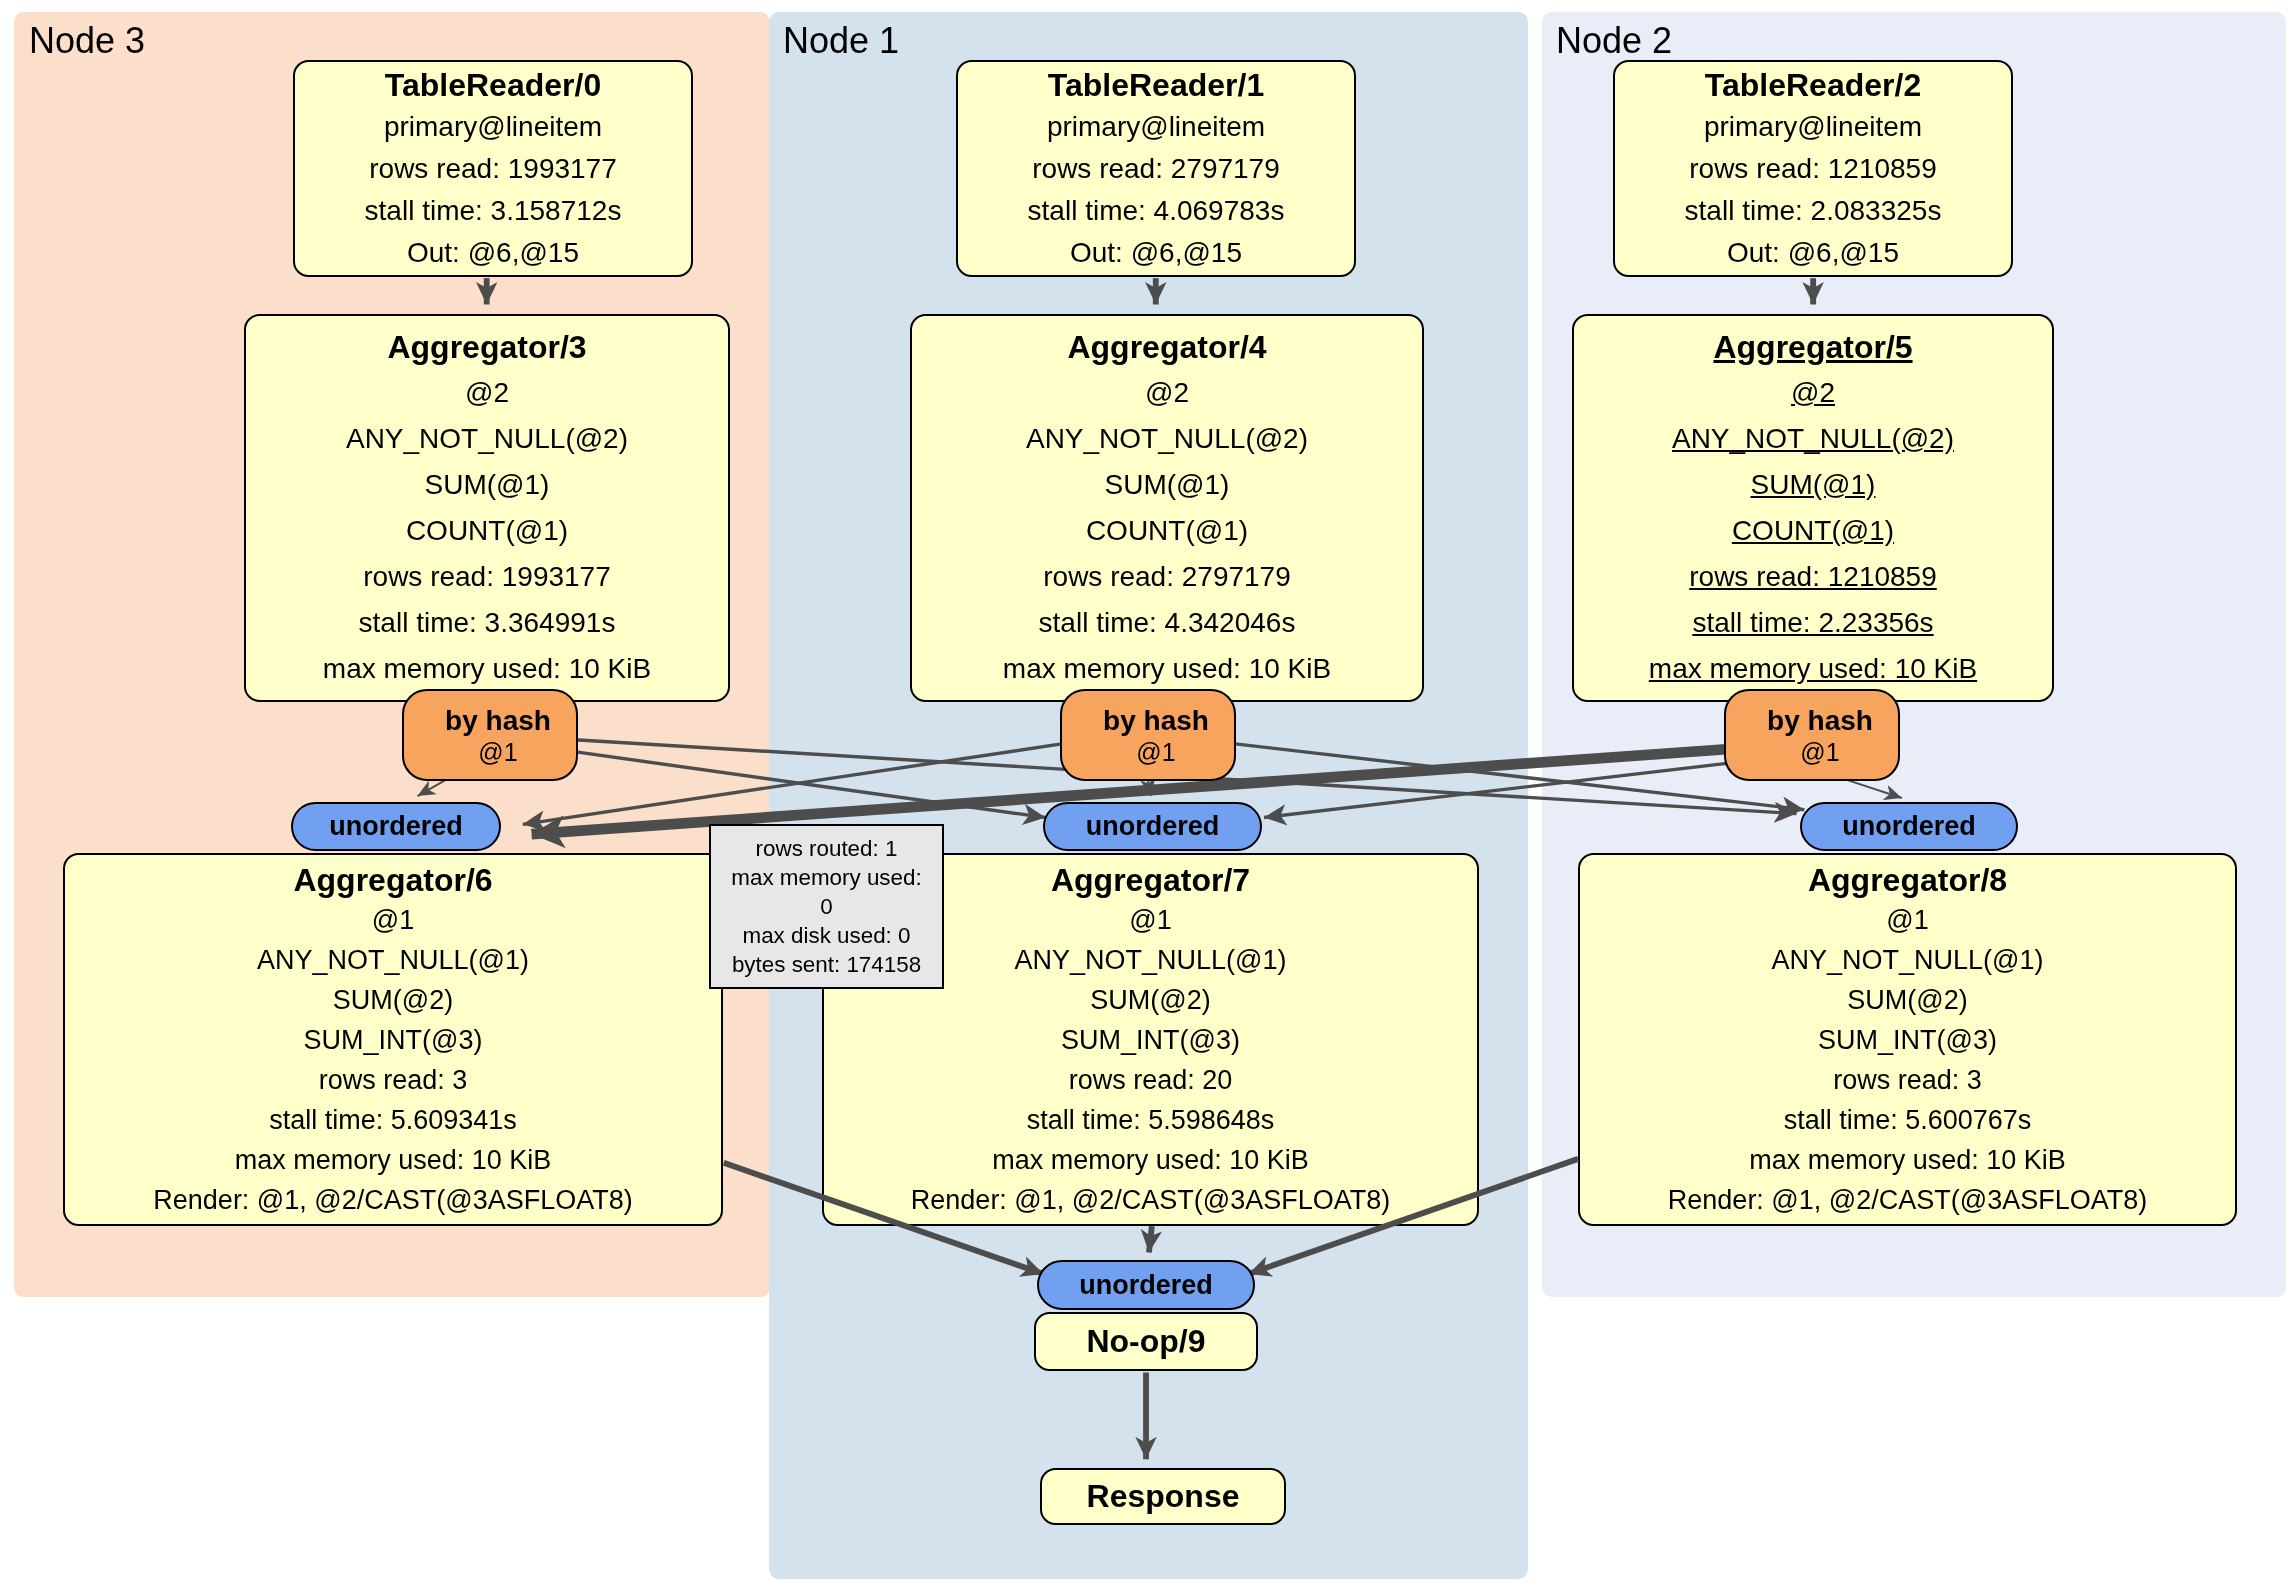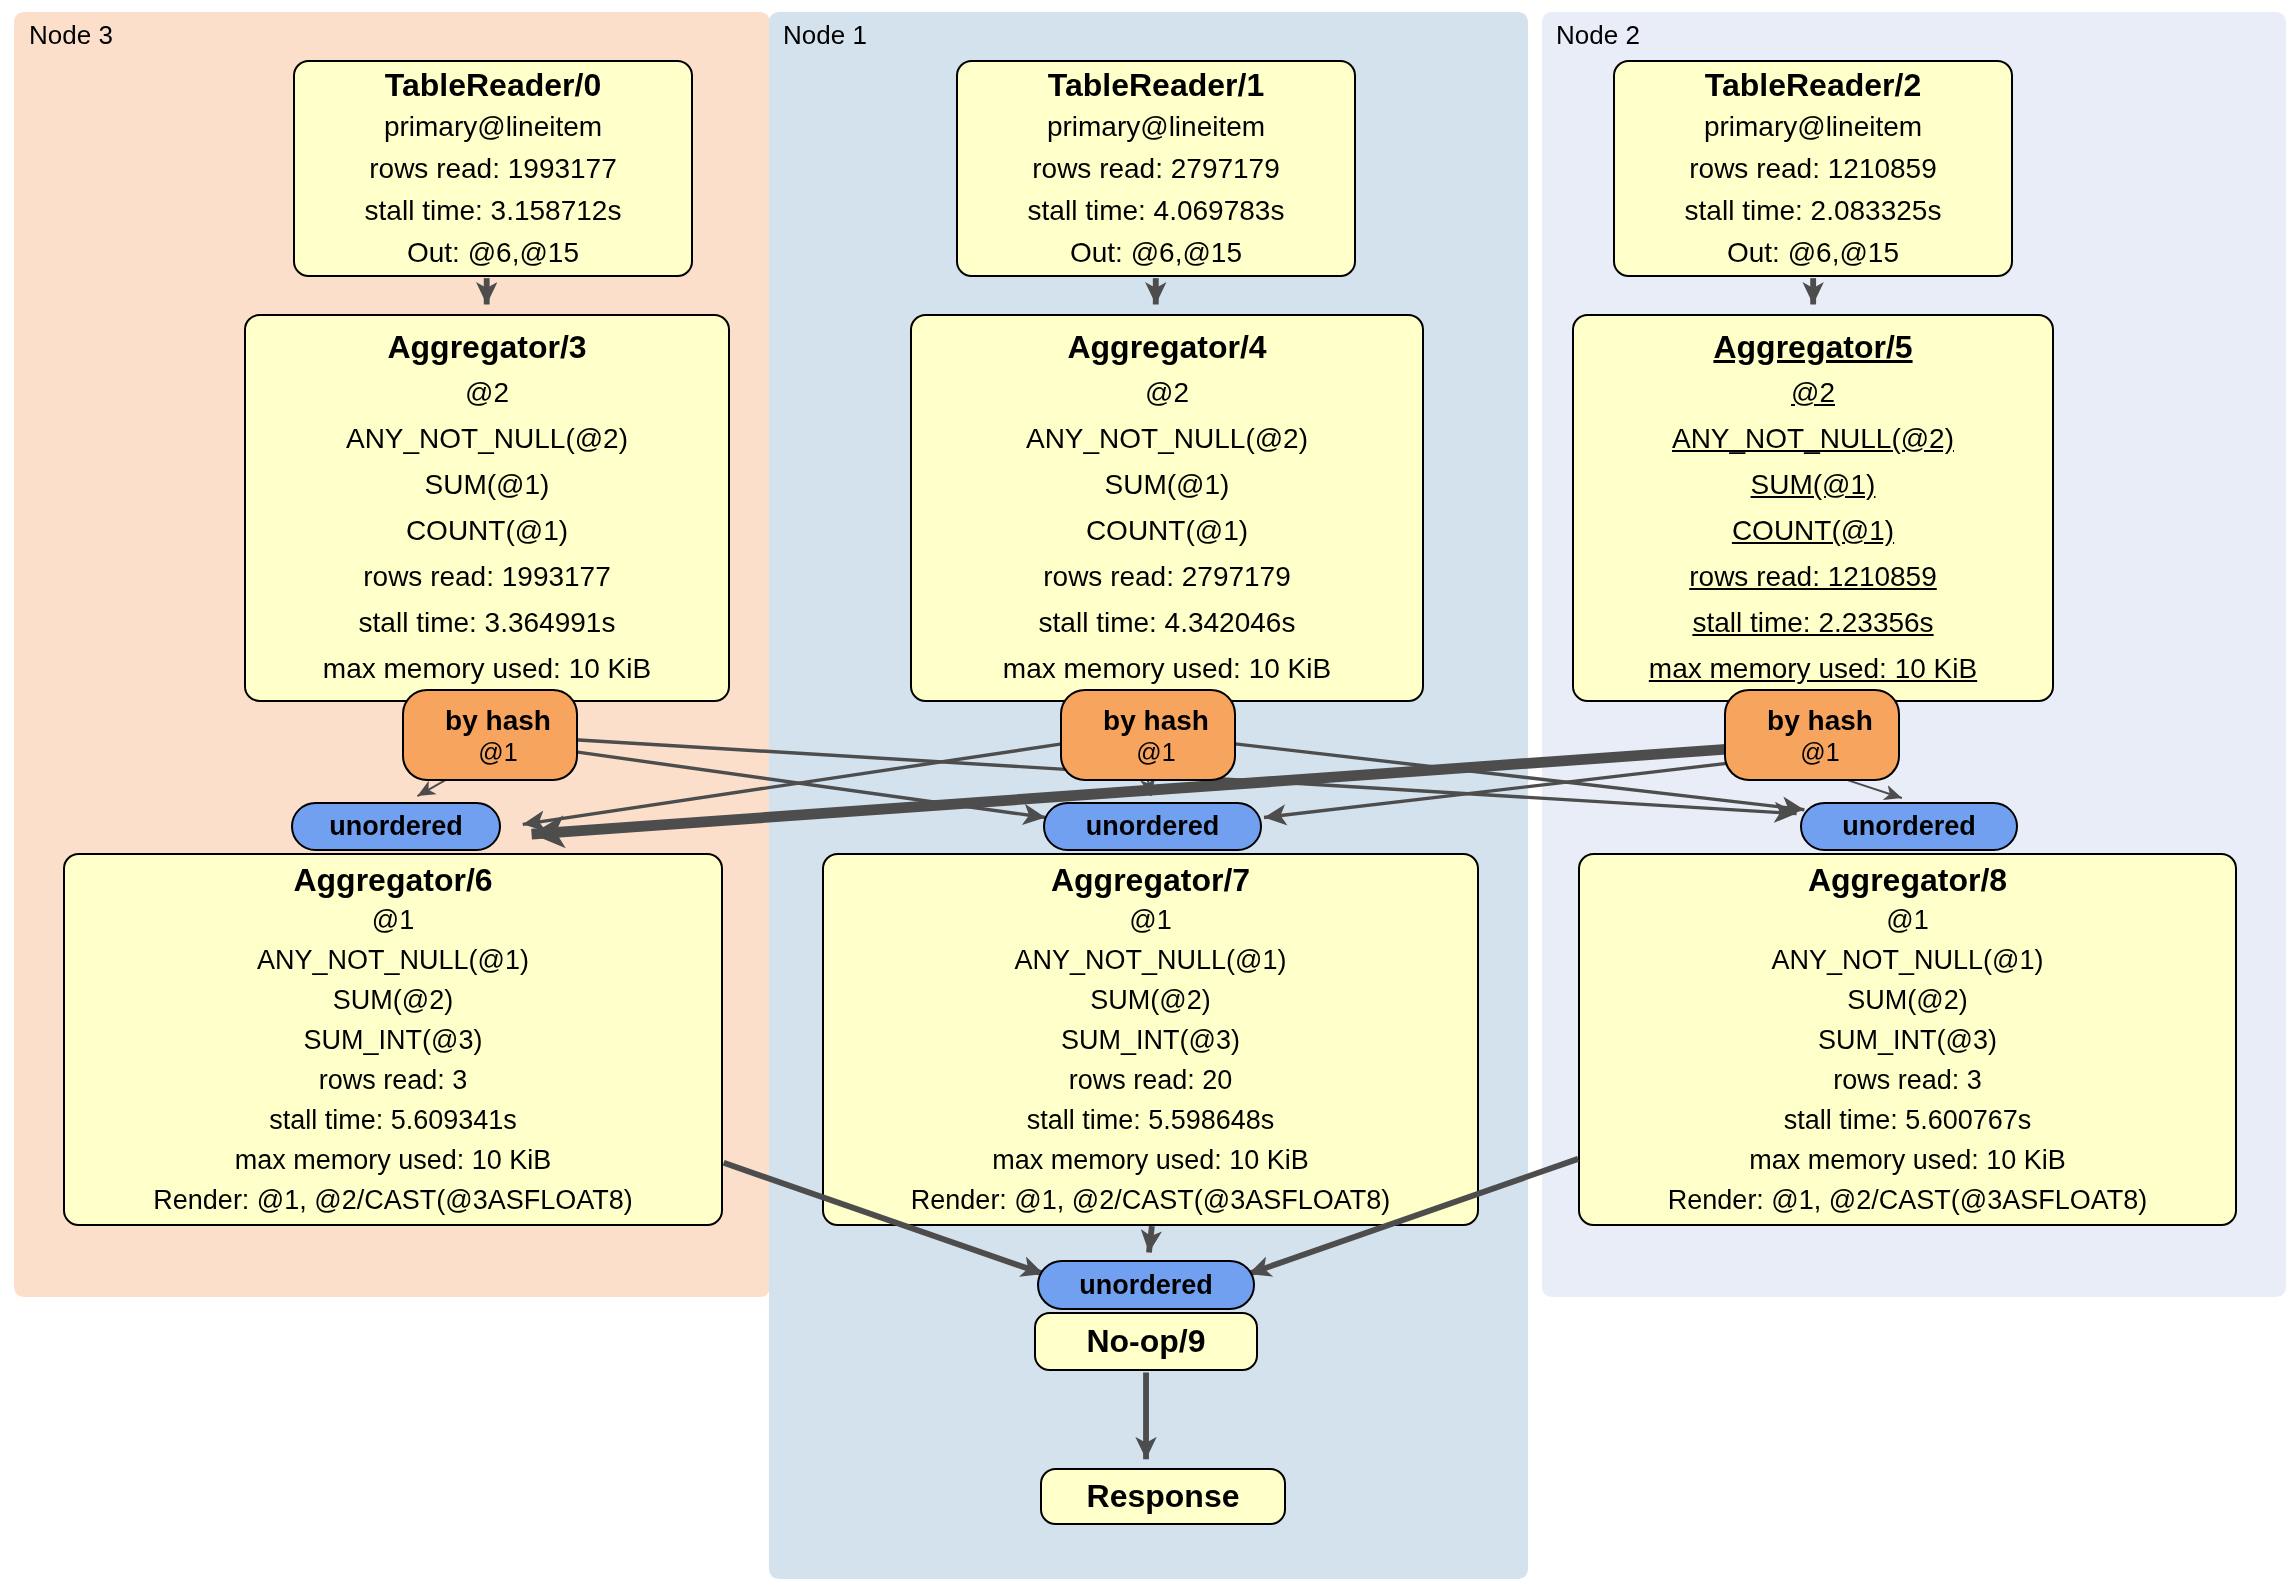--- a/index.html
+++ b/index.html
@@ -1,19 +1,19 @@
 <!DOCTYPE html>
 <html style="--node3_bg: #fbdfca; --node1_bg: #d4e2ee; --node2_bg: #e9edf7; --box_bg: #ffffc9; --router_bg: #f7a45f; --stream_bg: #71a0f1; --edge: #4d4d4d; --tooltip_bg: #e7e7e7;"><head>
 <meta charset="utf-8">
 <style>
   html,body{margin:0;padding:0;background:#ffffff;}
   body{font-family:"Liberation Sans",sans-serif;color:#000;}
   .canvas{position:relative;width:2294px;height:1596px;overflow:hidden;background:#fff;}
   .panel{position:absolute;border-radius:9.8px;z-index:1;}
-  .panel-label{position:absolute;font-size:26px;z-index:2;}
+  .panel-label{position:absolute;font-size:36px;z-index:2;}
   .pbox{position:absolute;background:var(--box_bg,#ffffc9);border:2.9px solid #000;border-radius:15.6px;
         display:flex;flex-direction:column;justify-content:center;align-items:center;
         text-align:left;z-index:2;box-sizing:border-box;}
   .pbox .t{font-weight:bold;font-size:32px;}
   .tr{font-size:28px;line-height:42px;}
   .agg1{font-size:28px;line-height:46px;}
   .agg2{font-size:27px;line-height:40px;}
   .single{font-size:33px;font-weight:bold;}
   .router{position:absolute;background:var(--router_bg,#f7a45f);border:2.9px solid #000;border-radius:25px;
           display:flex;flex-direction:column;align-items:center;justify-content:center;z-index:4;box-sizing:border-box;padding-left:16px;}
@@ -181,20 +181,26 @@
     <span>@1</span>
     <span>ANY_NOT_NULL(@1)</span>
     <span>SUM(@2)</span>
     <span>SUM_INT(@3)</span>
     <span>rows read: 3</span>
     <span>stall time: 5.600767s</span>
     <span>max memory used: 10 KiB</span>
     <span>Render: @1, @2/CAST(@3ASFLOAT8)</span>
   </div>
 
+  <div class="tooltip" style="left:709px;top:824px;width:235px;">
+    <div>rows routed: 1</div>
+    <div>max memory used: 0</div>
+    <div>max disk used: 0</div>
+    <div>bytes sent: 174158</div>
+  </div>
 
   <div class="stream" style="left:1037px;top:1260px;width:218px;height:50px;">
     <span>unordered</span>
   </div>
   <div class="pbox single" style="left:1034px;top:1312px;width:224px;height:59px;">
     <span class="t">No-op/9</span>
   </div>
   <div class="pbox single" style="left:1024px;top:1468px;width:246px;height:57px;margin-left:16px;">
     <span class="t">Response</span>
   </div>

